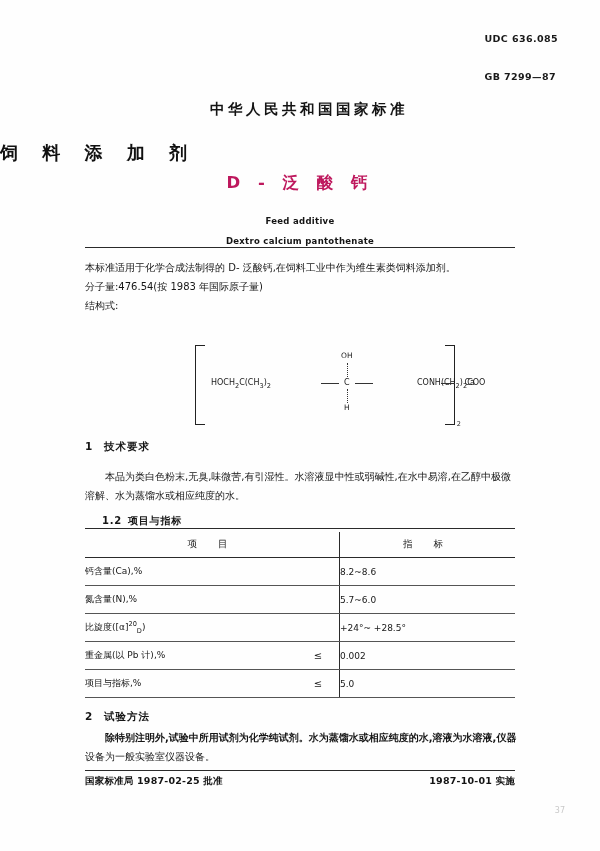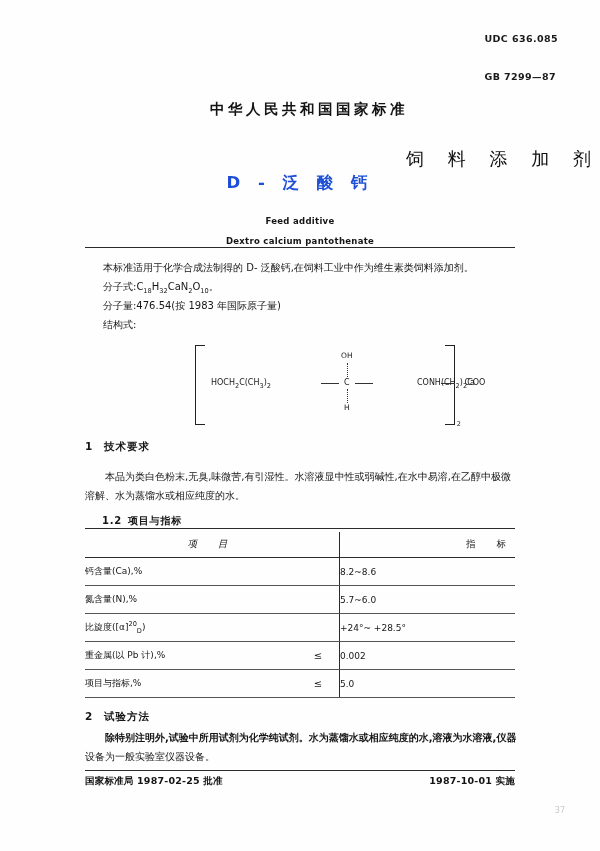--- a/index.html
+++ b/index.html
@@ -42,34 +42,34 @@
     text-align: left;
     font-size: 9.5px;
     font-weight: bold;
     color: #191919;
     line-height: 1;
   }
   .udc-line { letter-spacing: 0.4px; white-space: nowrap; }
   .gb-line  { letter-spacing: 0.4px; white-space: nowrap; margin-top: 28px; }
 
   .main-title {
-    text-align: right;
+    text-align: left;
     font-size: 18px;
-    font-weight: normal;
+    font-weight: bold;
     letter-spacing: 9px;
-    margin-top: 28px;
+    margin-top: 22px;
     color: #101010;
   }
   .sub-title {
     text-align: center;
     font-size: 16.5px;
     font-weight: bold;
     letter-spacing: 6px;
-    margin-top: 1px;
-    color: #1d4ed8;
+    margin-top: 7px;
+    color: #be185d;
   }
   .en-title {
     text-align: center;
     font-size: 8.5px;
     font-weight: bold;
     margin-top: 22px;
     letter-spacing: 0.3px;
     color: #141414;
   }
   .en-subtitle {
@@ -93,21 +93,21 @@
   
   .body-block {
     position: absolute;
     left: 85px;
     top: 258px;
     width: 430px;
     font-size: 10px;
     line-height: 19px;
     color: #161616;
   }
-  .body-block .para { white-space: nowrap; margin-left: 18px; }
+  .body-block .para { white-space: nowrap; }
   sub, sup {
     font-size: 6.6px;
     line-height: 0;
   }
 
   
   .struct {
     position: absolute;
     left: 195px;
     top: 345px;
@@ -257,24 +257,23 @@
   .spec-table thead th {
     height: 25px;
     font-weight: normal;
     border-bottom: 1.2px solid #2a2a2a;
   }
   .th-item {
     text-align: center;
     letter-spacing: 9px;
     padding-left: 9px;
     font-size: 9.5px;
-    font-style: italic;
   }
   .th-index {
-    text-align: right;
+    text-align: center;
     letter-spacing: 9px;
     padding-left: 9px;
     font-size: 9.5px;
     border-left: 1.2px solid #2a2a2a;
   }
   .spec-table tbody tr { height: 28px; }
   .spec-table tbody td { border-bottom: 1px solid #555; }
   .td-name { padding-left: 22px; white-space: nowrap; margin-left: 8px; }
   .td-op   { text-align: center; width: 42px; font-size: 10px; }
   .td-val  { padding-left: 24px; border-left: 1.2px solid #2a2a2a; white-space: nowrap; }
@@ -329,21 +328,20 @@
     <div class="main-title">饲 料 添 加 剂</div>
     <div class="sub-title">D - 泛 酸 钙</div>
     <div class="en-title">Feed additive</div>
     <div class="en-subtitle">Dextro calcium pantothenate</div>
   </div>
 
   <div class="rule-top"></div>
 
   <div class="body-block">
     <div class="para">本标准适用于化学合成法制得的 D- 泛酸钙,在饲料工业中作为维生素类饲料添加剂。</div>
-    <div class="para"><span>分子式:</span><span>C</span><sub>18</sub><span>H</span><sub>32</sub><span>CaN</span><sub>2</sub><span>O</span><sub>10</sub><span>。</span></div>
     <div class="para">分子量:476.54(按 1983 年国际原子量)</div>
     <div class="para">结构式:</div>
   </div>
 
   <div class="struct">
     <div class="brk brk-l"></div>
     <div class="brk brk-r">
       <span class="brk-sub">2</span>
     </div>
     <span class="ca-label">Ca</span>

